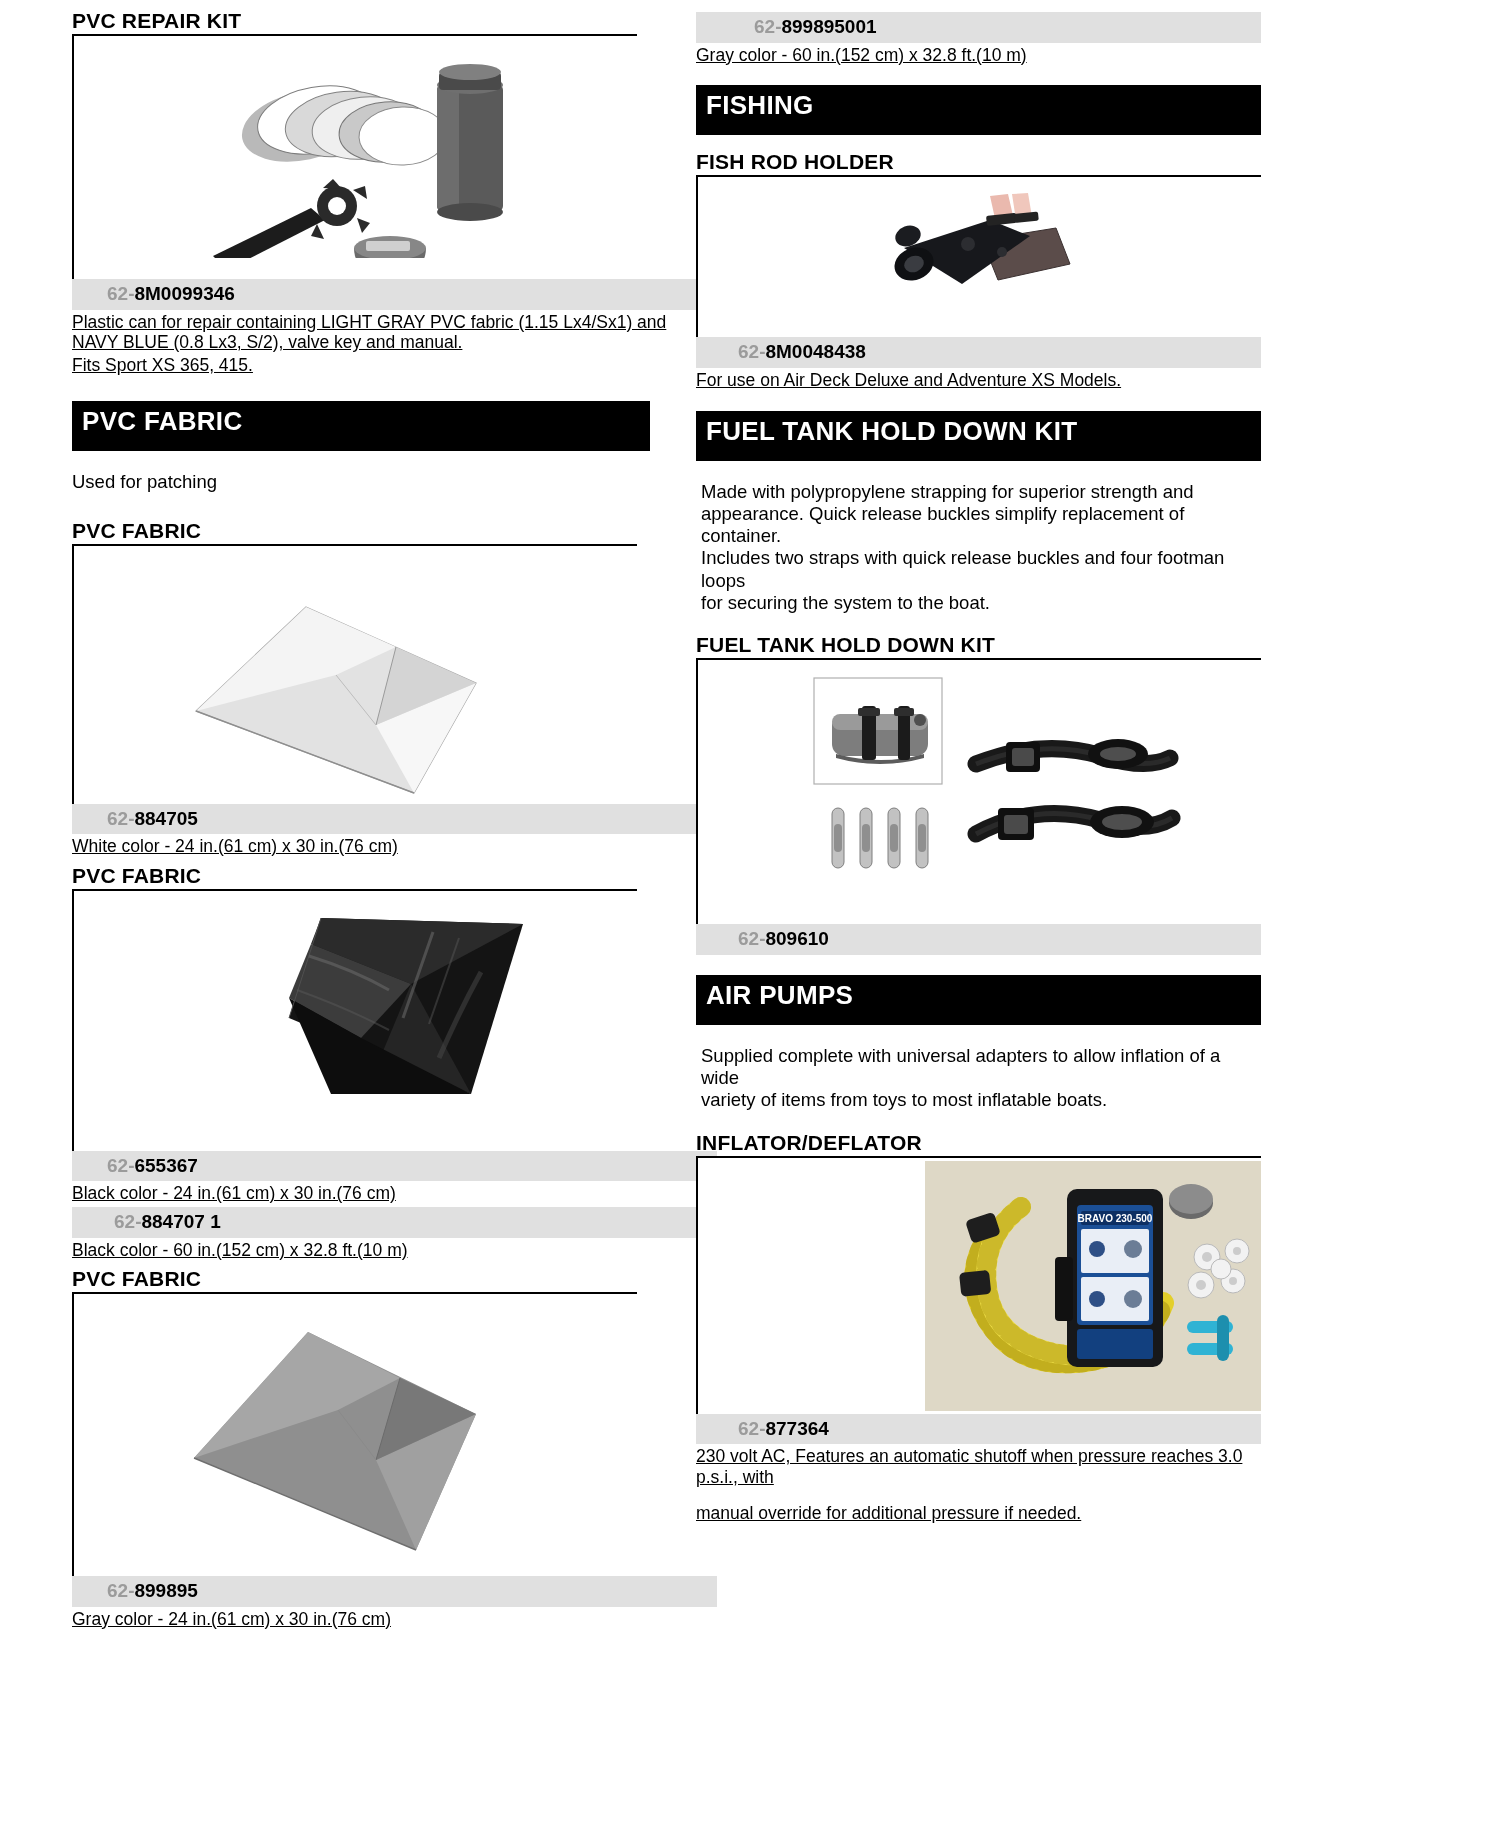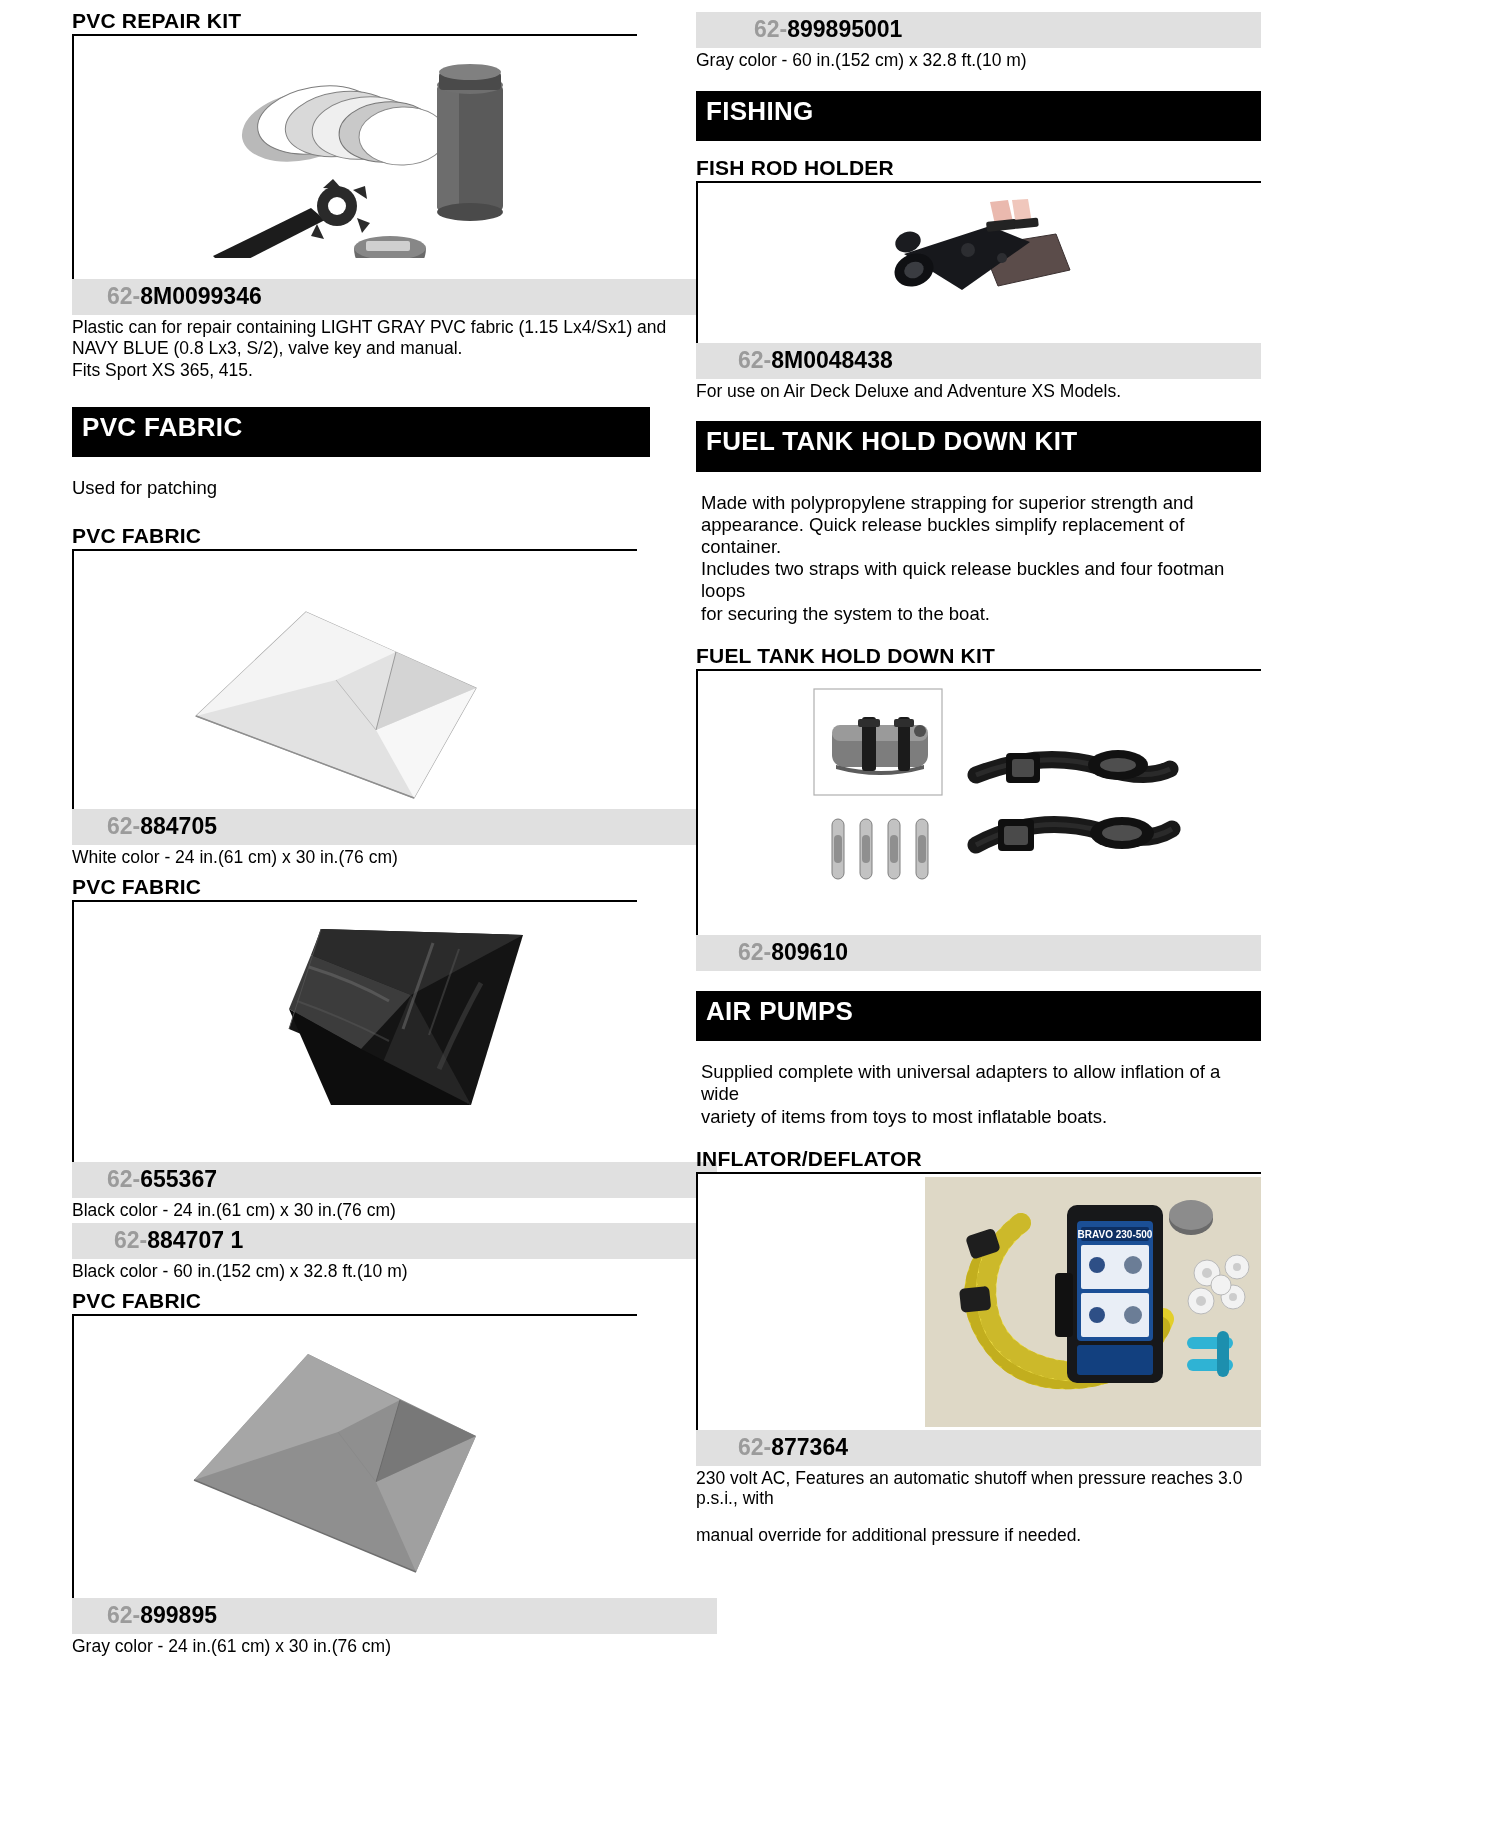--- a/index.html
+++ b/index.html
@@ -66,40 +66,41 @@
     position: absolute;
     left: 0; right: 0; top: 0; bottom: 0;
     display: flex;
     align-items: center;
     justify-content: center;
   }
 
   
   .pn-row {
     background: #e0e0e0;
-    font-size: 23px;
+    font-size: 19px;
     font-weight: bold;
     line-height: 1.35;
     padding: 2px 0 3px 0;
     white-space: nowrap;
   }
   .pn-row .pfx {
     color: #9b9b9b;
     font-weight: bold;
   }
   .pn-row .num { color: #000; }
   .pn-in-1 { padding-left: 35px; }
   .pn-in-2 { padding-left: 42px; }
   .pn-in-3 { padding-left: 58px; }
 
   .desc {
     font-size: 17.5px;
     line-height: 1.17;
     margin: 2px 0 0 0;
     padding: 0;
+    text-decoration: underline;
   }
   .body-text {
     font-size: 18.5px;
     line-height: 1.2;
     margin: 0;
   }
   .body-text.indent { padding-left: 5px; }
   .sp8  { height: 8px; }
   .sp16 { height: 16px; }
   .sp20 { height: 20px; }

